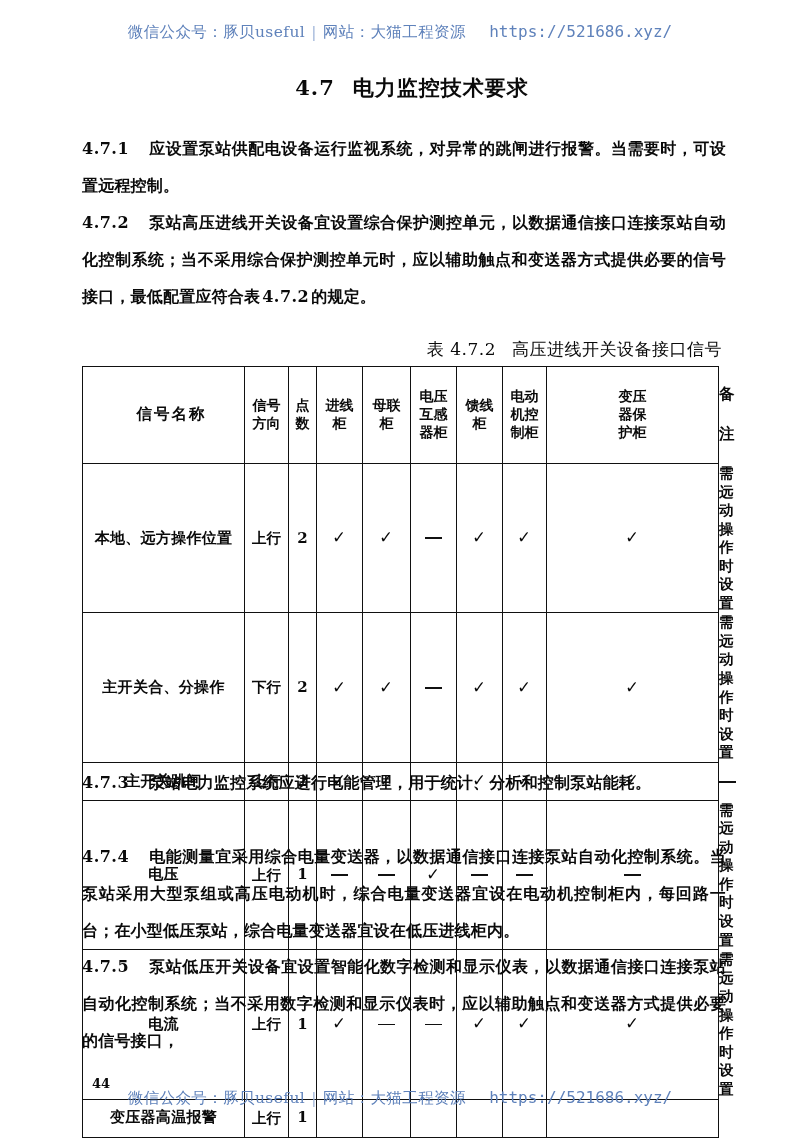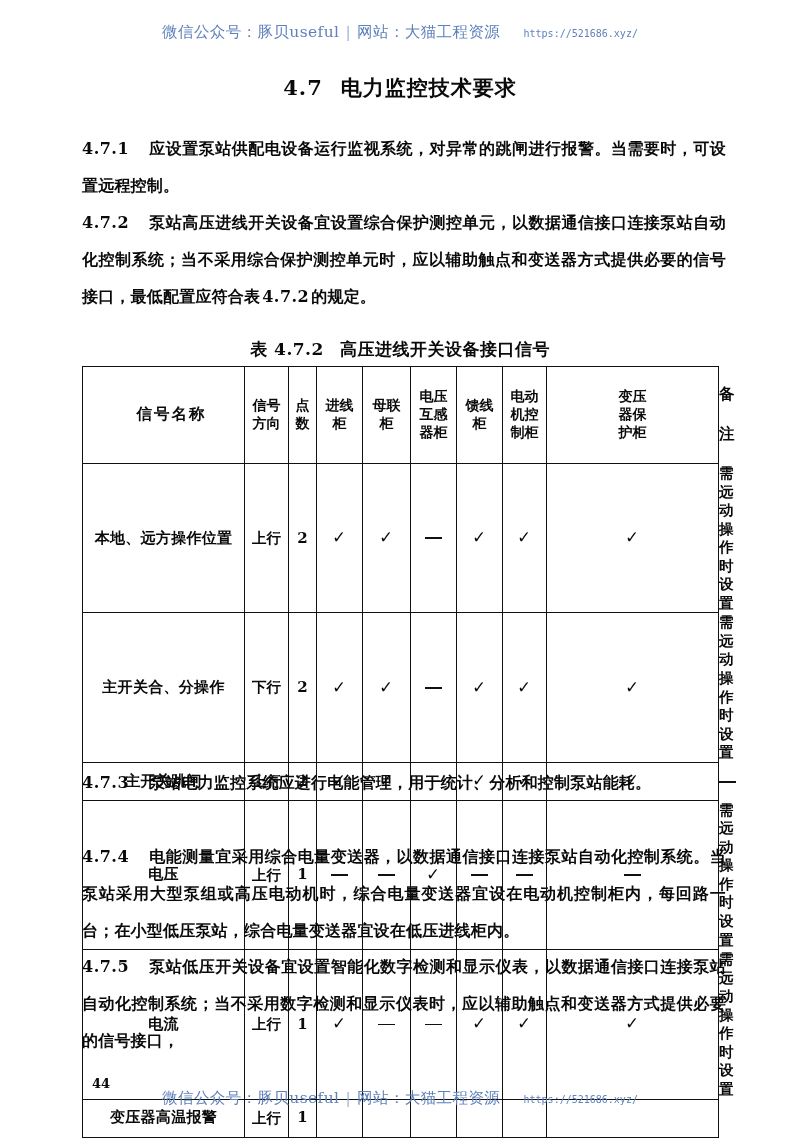--- a/index.html
+++ b/index.html
@@ -34,21 +34,21 @@
     letter-spacing: 0.4px;
     white-space: nowrap;
     font-family: "DejaVu Serif", "Liberation Serif", serif;
   }
   .watermark .sep {
     color: #9db3d8;
     padding: 0 6px;
   }
   .watermark .url {
     font-family: "DejaVu Sans Mono", "Liberation Mono", monospace;
-    font-size: 10px;
+    font-size: 16px;
     letter-spacing: 0px;
     margin-left: 18px;
   }
   #watermark-top { top: 22px; }
   #watermark-bottom { top: 1088px; }
 
   
   .content {
     position: absolute;
     left: 78px;
@@ -58,21 +58,21 @@
 
   h2.section-title {
     margin: 0;
     padding: 0;
     text-align: center;
     font-size: 21px;
     font-weight: bold;
     letter-spacing: 1px;
     position: absolute;
     top: 74px;
-    left: 0;
+    left: 12px;
     width: 644px;
   }
   h2.section-title .num {
     font-family: "DejaVu Serif", "Liberation Serif", serif;
     letter-spacing: 1px;
   }
   h2.section-title .gap { display: inline-block; width: 18px; }
 
   p.para {
     position: absolute;
@@ -102,23 +102,23 @@
   #para-473 { top: 760px; }
   #para-474 { top: 834px; }
   #para-475 { top: 944px; }
 
   
   .table-caption {
     position: absolute;
     top: 338px;
     left: 0;
     width: 644px;
-    text-align: center;
+    text-align: right;
     font-size: 17px;
-    font-weight: bold;
+    font-weight: normal;
     letter-spacing: 0.5px;
   }
   .table-caption .num {
     font-family: "DejaVu Serif", "Liberation Serif", serif;
   }
   .table-caption .gap { display: inline-block; width: 16px; }
 
   .signal-table {
     position: absolute;
     top: 366px;

